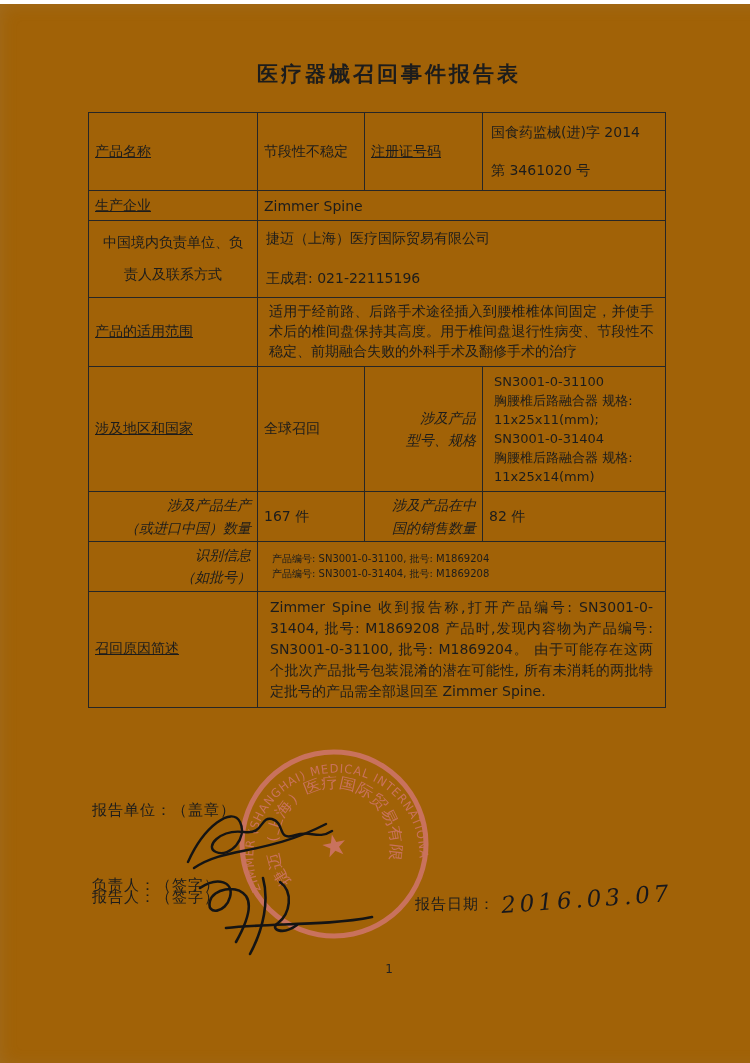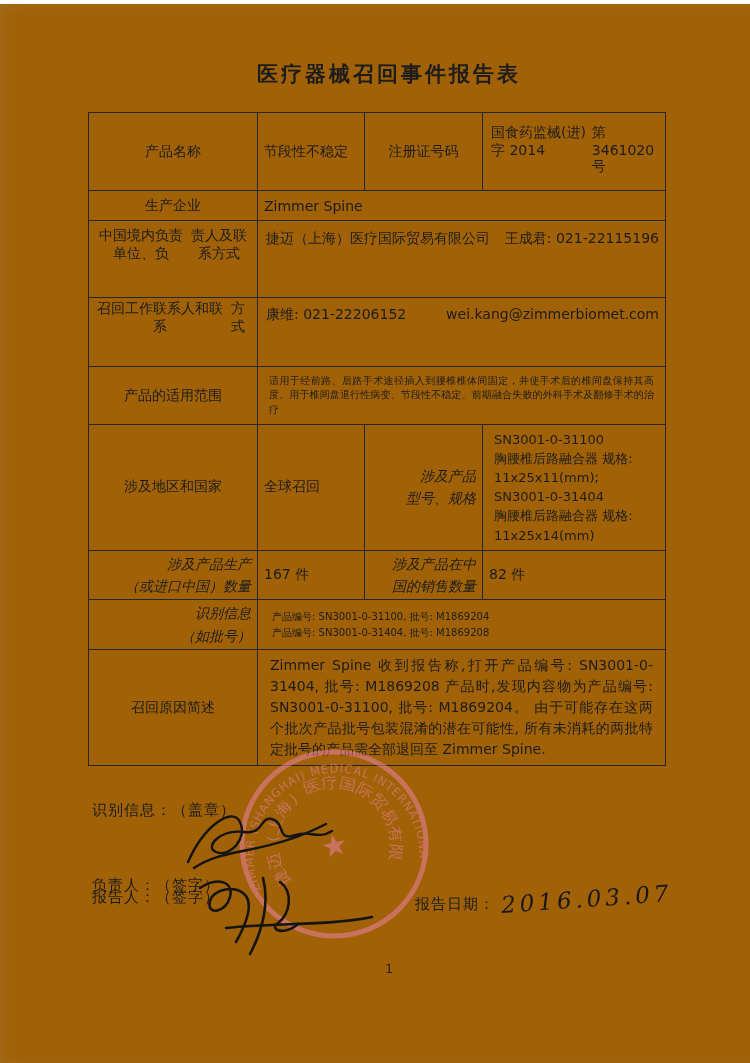--- a/index.html
+++ b/index.html
@@ -24,27 +24,27 @@
   }
   table.form td{
     border:1.5px solid #262626;
     font-size:14px;vertical-align:middle;
     padding:2px 6px;overflow:hidden;
   }
   tr.r1{height:78px}  tr.r2{height:30px}  tr.r3{height:77px}
   tr.r4{height:68px}  tr.r5{height:58px}  tr.r6{height:117px}
   tr.r7{height:41px}  tr.r8{height:42px}  tr.r9{height:105px}
   tr.r10{height:32px}
-  .lab{text-align:center;padding:2px 3px;}
+  .lab{text-align:left;padding:2px 3px;text-decoration:underline;}
   .lab2{text-align:right;line-height:1.6;padding:2px 3px;font-style:italic;}
-  .labspread{display:flex;flex-direction:row;justify-content:space-around;height:64px;text-align:center;}
+  .labspread{display:flex;flex-direction:column;justify-content:space-around;height:64px;text-align:center;}
   .v{padding-left:8px;}
-  .vspread{display:flex;justify-content:space-between;padding-left:2px;}
+  .vspread{display:flex;flex-direction:column;justify-content:space-between;padding-left:2px;}
   .h56{height:56px} .h58{height:58px} .h52{height:52px}
-  .para{font-size:10px;line-height:1.42;text-align:justify;padding:2px 5px;}
+  .para{font-size:14px;line-height:1.42;text-align:justify;padding:2px 5px;}
   .para2{font-size:14px;line-height:1.5;text-align:justify;padding:3px 6px;}
   .idlines{font-size:10px;line-height:1.55;padding-left:8px;}
   .specs{font-size:13px;line-height:1.47;padding:3px 4px 3px 5px;}
   .footer-line{position:absolute;left:92px;font-size:15px;letter-spacing:1px;}
   .date-group{position:absolute;left:415px;top:884px;font-size:15px;letter-spacing:1px;white-space:nowrap;}
   .hand-date{
     display:inline-block;font-family:"DejaVu Serif","Liberation Serif",serif;
     font-style:italic;font-size:23px;letter-spacing:4px;color:#17171c;
     transform:rotate(-4deg) translateY(-2px);
   }
@@ -93,34 +93,20 @@
         </div>
       </td>
       <td colspan="3">
         <div class="vspread h58 v">
           <div>捷迈（上海）医疗国际贸易有限公司</div>
           <div>王成君: 021-22115196</div>
         </div>
       </td>
     </tr>
 
-    <tr class="r4">
-      <td>
-        <div class="labspread">
-          <div>召回工作联系人和联系</div>
-          <div>方式</div>
-        </div>
-      </td>
-      <td colspan="3">
-        <div class="vspread h52 v">
-          <div>康维: 021-22206152</div>
-          <div>wei.kang@zimmerbiomet.com</div>
-        </div>
-      </td>
-    </tr>
 
     <tr class="r5">
       <td class="lab">产品的适用范围</td>
       <td colspan="3">
         <div class="para">适用于经前路、后路手术途径插入到腰椎椎体间固定，并使手术后的椎间盘保持其高度。用于椎间盘退行性病变、节段性不稳定、前期融合失败的外科手术及翻修手术的治疗</div>
       </td>
     </tr>
 
     <tr class="r6">
       <td class="lab">涉及地区和国家</td>
@@ -198,21 +184,21 @@
       <path d="M34,72 C66,50 104,60 166,28"></path>
     </g>
     <g fill="none" stroke="#141414" stroke-width="2.6" stroke-linecap="round">
       <path d="M40,92 C58,80 74,86 70,101 C66,117 46,120 50,105 C53,93 76,88 86,100 C93,110 85,130 76,146"></path>
       <path d="M103,82 C109,104 104,132 90,158"></path>
       <path d="M120,86 C134,96 130,118 118,127 C109,133 122,140 137,129"></path>
       <path d="M66,132 C108,127 168,130 212,121"></path>
     </g>
   </svg>
 
-  <div class="footer-line" style="top:797px">识别信息：（盖章）</div>
+  <div class="footer-line" style="top:797px">报告单位：（盖章）</div>
   <div class="footer-line" style="top:872px">负责人：（签字）</div>
   <div class="footer-line" style="top:884px">报告人：（签字）</div>
 
   <div class="date-group">
     <span>报告日期：</span>
     <span class="hand-date">2016.03.07</span>
   </div>
 
   <div class="page-num">1</div>
 

